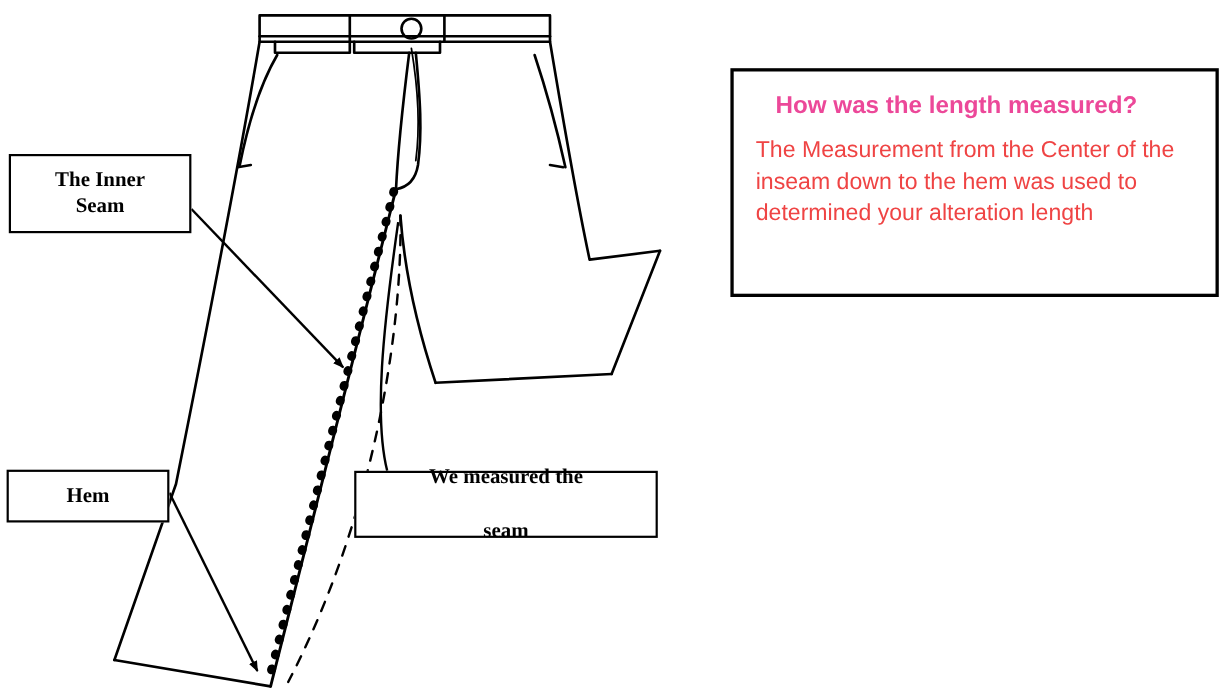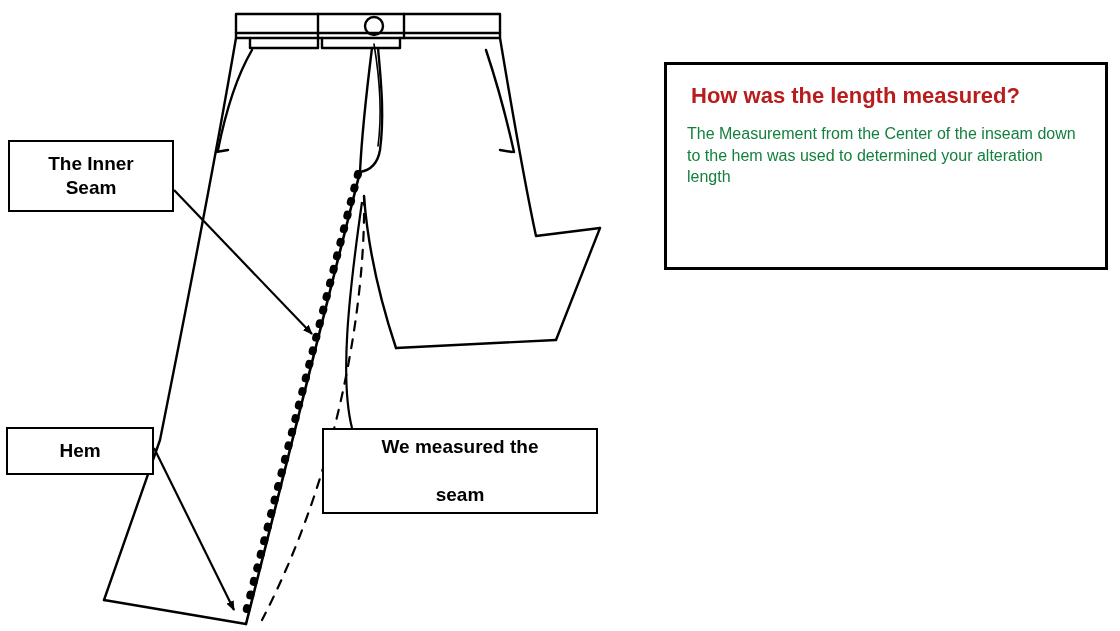--- a/index.html
+++ b/index.html
@@ -33,61 +33,62 @@
     background: #ffffff;
     font-weight: bold;
     font-size: 19px;
     line-height: 1.28;
     text-align: center;
     color: #000;
     display: flex;
     align-items: center;
     justify-content: center;
     padding: 4px 6px;
+    font-family: Liberation Serif, serif;
   }
   #callout-inner-seam {
     left: 8px;
     top: 140px;
     width: 166px;
     height: 72px;
   }
   #callout-hem {
     left: 6px;
     top: 412px;
     width: 148px;
     height: 48px;
     margin-top: 15px;
   }
   #callout-measured {
     left: 322px;
     top: 428px;
     width: 276px;
-    height: 86px;
+    height: 61px;
   }
   #info-box {
     position: absolute;
     left: 664px;
     top: 62px;
     width: 444px;
     height: 208px;
     box-sizing: border-box;
     border: 3px solid #000;
     background: #fff;
     padding: 18px 20px 10px 20px;
   }
   #info-box .q {
     font-weight: bold;
     font-size: 22px;
-    color: #b91c1c;
-    margin: 0 0 14px 4px;
+    color: #ec4899;
+    margin: 0 0 14px 18px;
     line-height: 1.2;
   }
   #info-box .a {
-    font-size: 16px;
-    color: #15803d;
+    font-size: 21px;
+    color: #ef4444;
     line-height: 1.34;
     margin: 0;
   }
 </style>
 </head>
 <body>
 
 <div id="stage">
 
   <svg class="diagram" viewBox="0 0 1120 631">

